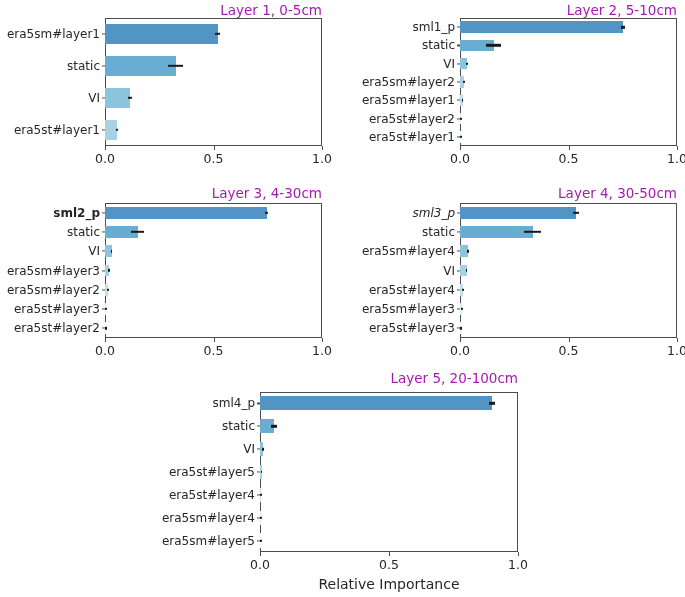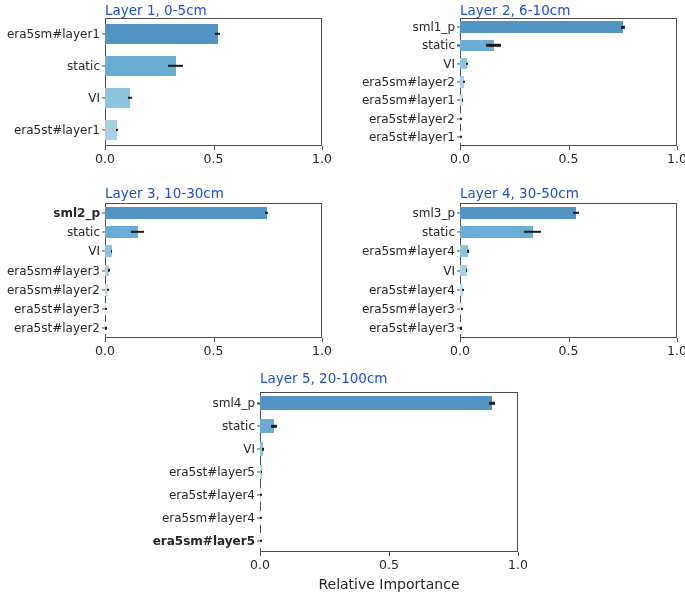--- a/index.html
+++ b/index.html
@@ -3,22 +3,22 @@
 <meta charset="utf-8">
 <style>
   html,body{margin:0;padding:0;background:#ffffff;}
   body{
     width:685px;height:597px;position:relative;overflow:hidden;
     font-family:"DejaVu Sans", sans-serif;
     color:#000000;
   }
   .panel{position:absolute;}
   .panel-title{
-    position:absolute;left:0;right:0;top:0;text-align:left;
-    font-size:13.5px;color:#1d4ed8;white-space:nowrap;
+    position:absolute;left:0;right:0;top:0;text-align:right;
+    font-size:13.5px;color:#a21caf;white-space:nowrap;
   }
   .plot-wrap{position:absolute;}
   .plot{
     position:absolute;inset:0;
     border:1.1px solid #4d4d4d;
     background:#ffffff;
     box-sizing:border-box;
   }
   .bars{position:absolute;inset:0;}
   .barrow{position:absolute;left:0;right:0;}
@@ -87,21 +87,21 @@
         <div class="ytick-label" style="top: 112px;">era5st#layer1</div>
         <div class="xtick-mark" style="left: 0px;"></div>
         <div class="xtick-label" style="left: 0px;">0.0</div>
         <div class="xtick-mark" style="left: 108.5px;"></div>
         <div class="xtick-label" style="left: 108.5px;">0.5</div>
         <div class="xtick-mark" style="left: 217px;"></div>
         <div class="xtick-label" style="left: 217px;">1.0</div>
       </div>
     </div>
     <div class="panel" style="left: 360px; top: 2px; width: 317px;">
-      <div class="panel-title" style="left: 100px; width: 217px;">Layer 2, 6-10cm</div>
+      <div class="panel-title" style="left: 100px; width: 217px;">Layer 2, 5-10cm</div>
     </div>
     <div class="plot-wrap" style="left: 460px; top: 18px; width: 217px; height: 128px;">
       <div class="plot"></div>
       <div class="bars">
         <div class="barrow" style="top: 3.47429px; height: 11.3371px;">
           <div class="bar" style="width: 162.75px; background: rgb(82, 148, 196);"></div>
           <div class="errbar" style="left: 160.58px; width: 4.34px;"></div>
         </div>
         <div class="ytick-mark" style="top: 9.14286px;"></div>
         <div class="ytick-label" style="top: 9.14286px;">sml1_p</div>
@@ -143,21 +143,21 @@
         <div class="ytick-label" style="top: 118.857px;">era5st#layer1</div>
         <div class="xtick-mark" style="left: 0px;"></div>
         <div class="xtick-label" style="left: 0px;">0.0</div>
         <div class="xtick-mark" style="left: 108.5px;"></div>
         <div class="xtick-label" style="left: 108.5px;">0.5</div>
         <div class="xtick-mark" style="left: 217px;"></div>
         <div class="xtick-label" style="left: 217px;">1.0</div>
       </div>
     </div>
     <div class="panel" style="left: 5px; top: 185px; width: 317px;">
-      <div class="panel-title" style="left: 100px; width: 217px;">Layer 3, 10-30cm</div>
+      <div class="panel-title" style="left: 100px; width: 217px;">Layer 3, 4-30cm</div>
     </div>
     <div class="plot-wrap" style="left: 105px; top: 203px; width: 217px; height: 135px;">
       <div class="plot"></div>
       <div class="bars">
         <div class="barrow" style="top: 3.66429px; height: 11.9571px;">
           <div class="bar" style="width: 161.665px; background: rgb(82, 148, 196);"></div>
           <div class="errbar" style="left: 159.929px; width: 3.472px;"></div>
         </div>
         <div class="ytick-mark" style="top: 9.64286px;"></div>
         <div class="ytick-label" style="top: 9.64286px; font-weight: bold;">sml2_p</div>
@@ -209,21 +209,21 @@
       <div class="panel-title" style="left: 100px; width: 217px;">Layer 4, 30-50cm</div>
     </div>
     <div class="plot-wrap" style="left: 460px; top: 203px; width: 217px; height: 135px;">
       <div class="plot"></div>
       <div class="bars">
         <div class="barrow" style="top: 3.66429px; height: 11.9571px;">
           <div class="bar" style="width: 116.095px; background: rgb(82, 148, 196);"></div>
           <div class="errbar" style="left: 113.491px; width: 5.208px;"></div>
         </div>
         <div class="ytick-mark" style="top: 9.64286px;"></div>
-        <div class="ytick-label" style="top: 9.64286px;">sml3_p</div>
+        <div class="ytick-label" style="top: 9.64286px; font-style: italic;">sml3_p</div>
         <div class="barrow" style="top: 22.95px; height: 11.9571px;">
           <div class="bar" style="width: 72.695px; background: rgb(105, 174, 210);"></div>
           <div class="errbar" style="left: 64.015px; width: 17.36px;"></div>
         </div>
         <div class="ytick-mark" style="top: 28.9286px;"></div>
         <div class="ytick-label" style="top: 28.9286px;">static</div>
         <div class="barrow" style="top: 42.2357px; height: 11.9571px;">
           <div class="bar" style="width: 8.029px; background: rgb(140, 195, 221);"></div>
           <div class="errbar" style="left: 7.161px; width: 1.736px;"></div>
         </div>
@@ -301,21 +301,21 @@
           <div class="bar" style="width: 0.9px; background: rgb(220, 236, 244);"></div>
           <div class="errbar" style="left: 0.0999999px; width: 1.6px;"></div>
         </div>
         <div class="ytick-mark" style="top: 125.714px;"></div>
         <div class="ytick-label" style="top: 125.714px;">era5sm#layer4</div>
         <div class="barrow" style="top: 141.486px; height: 14.1714px;">
           <div class="bar" style="width: 0.9px; background: rgb(234, 243, 249);"></div>
           <div class="errbar" style="left: 0.0999999px; width: 1.6px;"></div>
         </div>
         <div class="ytick-mark" style="top: 148.571px;"></div>
-        <div class="ytick-label" style="top: 148.571px; font-weight: bold;">era5sm#layer5</div>
+        <div class="ytick-label" style="top: 148.571px;">era5sm#layer5</div>
         <div class="xtick-mark" style="left: 0px;"></div>
         <div class="xtick-label" style="left: 0px;">0.0</div>
         <div class="xtick-mark" style="left: 129px;"></div>
         <div class="xtick-label" style="left: 129px;">0.5</div>
         <div class="xtick-mark" style="left: 258px;"></div>
         <div class="xtick-label" style="left: 258px;">1.0</div>
       </div>
     </div>
     <div class="xaxis-title" style="left: 260px; width: 258px; top: 576px;">Relative Importance</div>
   </div>

